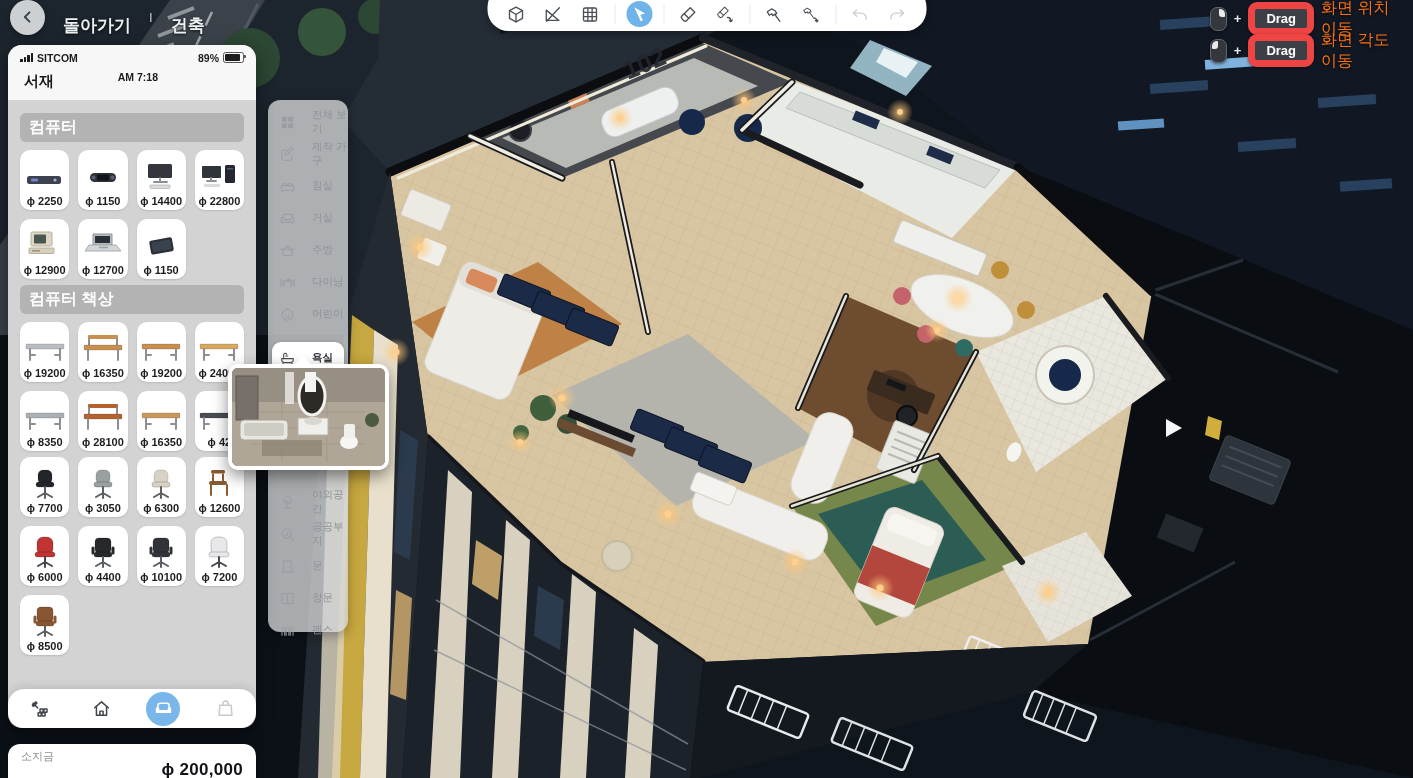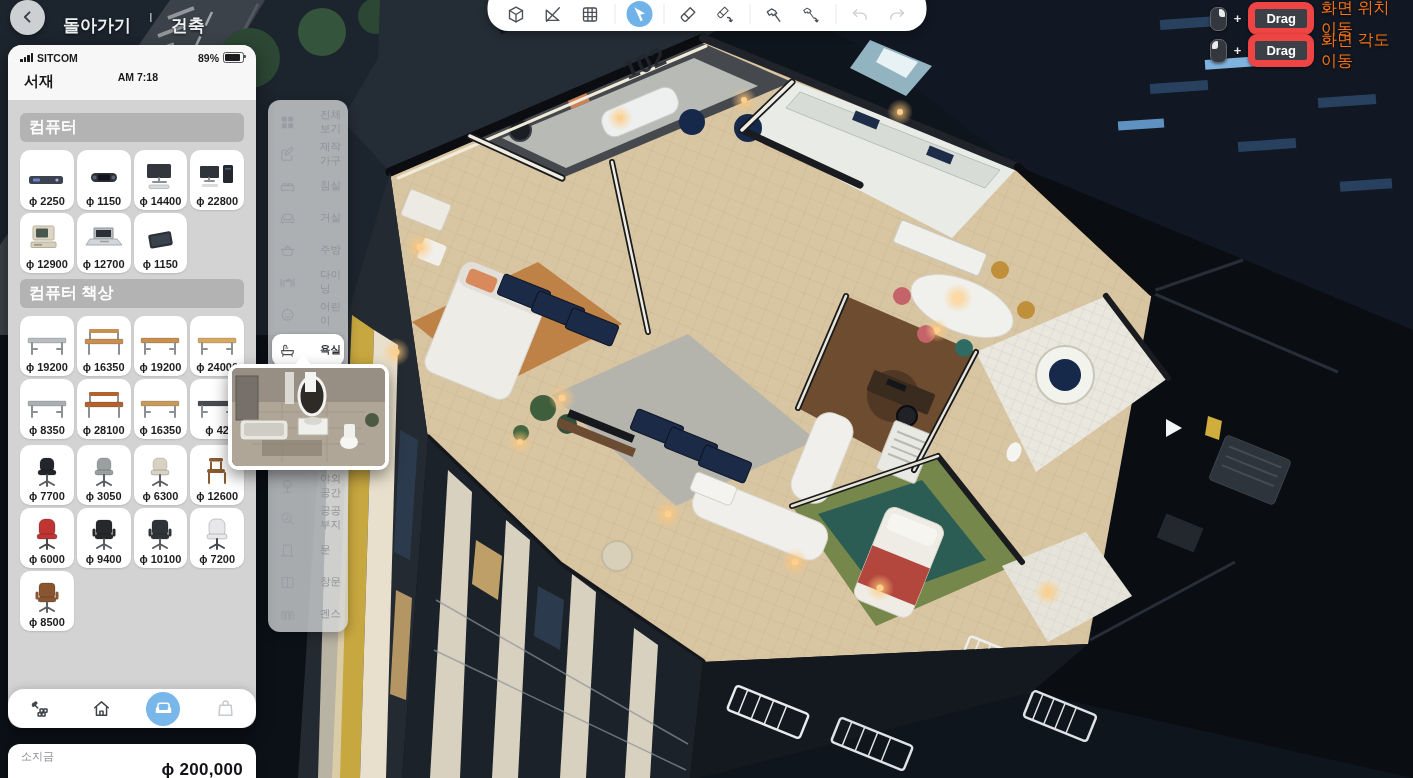--- a/index.html
+++ b/index.html
@@ -49,45 +49,45 @@
   .sigbars{display:flex;align-items:flex-end;gap:1px;}
   .sigbars i{display:block;width:2.5px;background:#1c1c1e;border-radius:.5px;}
   .batt{display:inline-block;width:19px;height:9px;border:1px solid #555;border-radius:2.5px;position:relative;
         margin-left:4px;vertical-align:-1px;}
   .batt::after{content:"";position:absolute;right:-3px;top:2px;width:2px;height:3px;background:#555;border-radius:0 1px 1px 0;}
   .batt i{position:absolute;left:1px;top:1px;bottom:1px;width:80%;background:#1c1c1e;border-radius:1px;}
   .ph-title{font-size:15px;font-weight:bold;color:#17181a;padding:6px 4px 9px;}
   .ph-content{padding:7px 12px 0;height:553px;overflow:hidden;background:#d3d3d3;}
   .sec-pill{background:#b3b3b3;border-radius:6px;color:#fdfdfd;font-size:16px;font-weight:bold;
             padding:4px 9px;margin:6px 0 8px;}
-  .grid4{display:grid;grid-template-columns:repeat(4,1fr);gap:3px;margin-bottom:6px;}
+  .grid4{display:grid;grid-template-columns:repeat(4,1fr);gap:9px;margin-bottom:6px;}
   .card{background:#fff;border-radius:10px;height:57px;display:flex;flex-direction:column;align-items:center;
         justify-content:flex-end;padding-bottom:3px;box-shadow:0 1px 2px rgba(0,0,0,.12);}
   .card .art{height:37px;display:flex;align-items:center;}
   .card .price{font-size:11px;font-weight:bold;color:#1d1d1f;line-height:12px;white-space:nowrap;}
   .ph-nav{position:absolute;left:0;right:0;bottom:0;height:39px;background:#fff;border-radius:16px;
           display:flex;align-items:center;justify-content:space-around;box-shadow:0 -2px 8px rgba(0,0,0,.12);}
   .nav-ic{color:#3f444a;display:flex;align-items:center;justify-content:center;width:34px;height:34px;}
   .nav-ic.selected{background:#79b6e9;border-radius:50%;color:#fff;}
   .nav-ic.disabled{color:#c7cacd;}
 
   
   .money{position:absolute;left:8px;top:744px;width:248px;height:46px;background:#fff;border-radius:12px;
          z-index:20;box-shadow:0 3px 8px rgba(0,0,0,.4);padding:5px 13px;box-sizing:border-box;}
   .money .lbl{font-size:11px;color:#8e9094;}
   .money .amt{text-align:right;font-size:17px;font-weight:bold;color:#121316;margin-top:-4px;letter-spacing:.3px;}
 
   
   .catmenu{position:absolute;left:268px;top:100px;width:80px;height:532px;border-radius:12px;
            background:rgba(213,215,217,.78);z-index:15;box-shadow:0 4px 12px rgba(0,0,0,.3);
            padding:6px 0;box-sizing:border-box;}
-  .menu-item{display:flex;align-items:center;gap:24px;height:32px;padding:0 0 0 11px;color:#8f9296;}
+  .menu-item{display:flex;align-items:center;gap:16px;height:32px;padding:0 0 0 11px;color:#8f9296;}
   .menu-item .mi-ic{display:flex;color:#9a9da1;}
   .menu-item .mi-lb{font-size:10.5px;}
-  .menu-item.selected{background:#fff;border-radius:9px;margin:4px 4px;padding-left:7px;color:#2e3237;
+  .menu-item.selected{background:#fff;border-radius:9px;margin:12px 4px;padding-left:7px;color:#2e3237;
                       box-shadow:0 1px 4px rgba(0,0,0,.25);}
   .menu-item.selected .mi-ic{color:#4a4e54;}
   .menu-item.selected .mi-lb{font-weight:bold;color:#2e3237;}
   .menu-gap{height:100px;}
 
   
   .preview{position:absolute;left:228px;top:364px;width:153px;height:98px;background:#888078;border:4px solid #fff;
            border-radius:10px;z-index:25;box-shadow:0 6px 16px rgba(0,0,0,.45);}
   .preview .notch{position:absolute;left:62px;top:-13px;width:0;height:0;
                   border-left:9px solid transparent;border-right:9px solid transparent;border-bottom:11px solid #fff;}
@@ -727,21 +727,21 @@
           </div>
           <div class="card">
             <span class="art">
               <svg viewBox="0 0 48 36" width="48" height="36">
                 <rect x="16" y="3" width="16" height="15" rx="4" fill="#26282c" stroke="#00000033"></rect>
                 <path d="M14 13v5M34 13v5" stroke="#26282c" stroke-width="3" stroke-linecap="round" fill="none"></path>
                 <rect x="15" y="17" width="18" height="5" rx="2.5" fill="#26282c" stroke="#00000033"></rect>
                 <path d="M24 22v5M24 27l-7 4M24 27l7 4M24 27v5" stroke="#5a5f64" stroke-width="2" fill="none" stroke-linecap="round"></path>
               </svg>
             </span>
-            <span class="price">ɸ 9400</span>
+            <span class="price">ɸ 4400</span>
           </div>
           <div class="card">
             <span class="art">
               <svg viewBox="0 0 48 36" width="48" height="36">
                 <rect x="16" y="3" width="16" height="15" rx="4" fill="#303338" stroke="#00000033"></rect>
                 <path d="M14 13v5M34 13v5" stroke="#303338" stroke-width="3" stroke-linecap="round" fill="none"></path>
                 <rect x="15" y="17" width="18" height="5" rx="2.5" fill="#303338" stroke="#00000033"></rect>
                 <path d="M24 22v5M24 27l-7 4M24 27l7 4M24 27v5" stroke="#5a5f64" stroke-width="2" fill="none" stroke-linecap="round"></path>
               </svg>
             </span>

